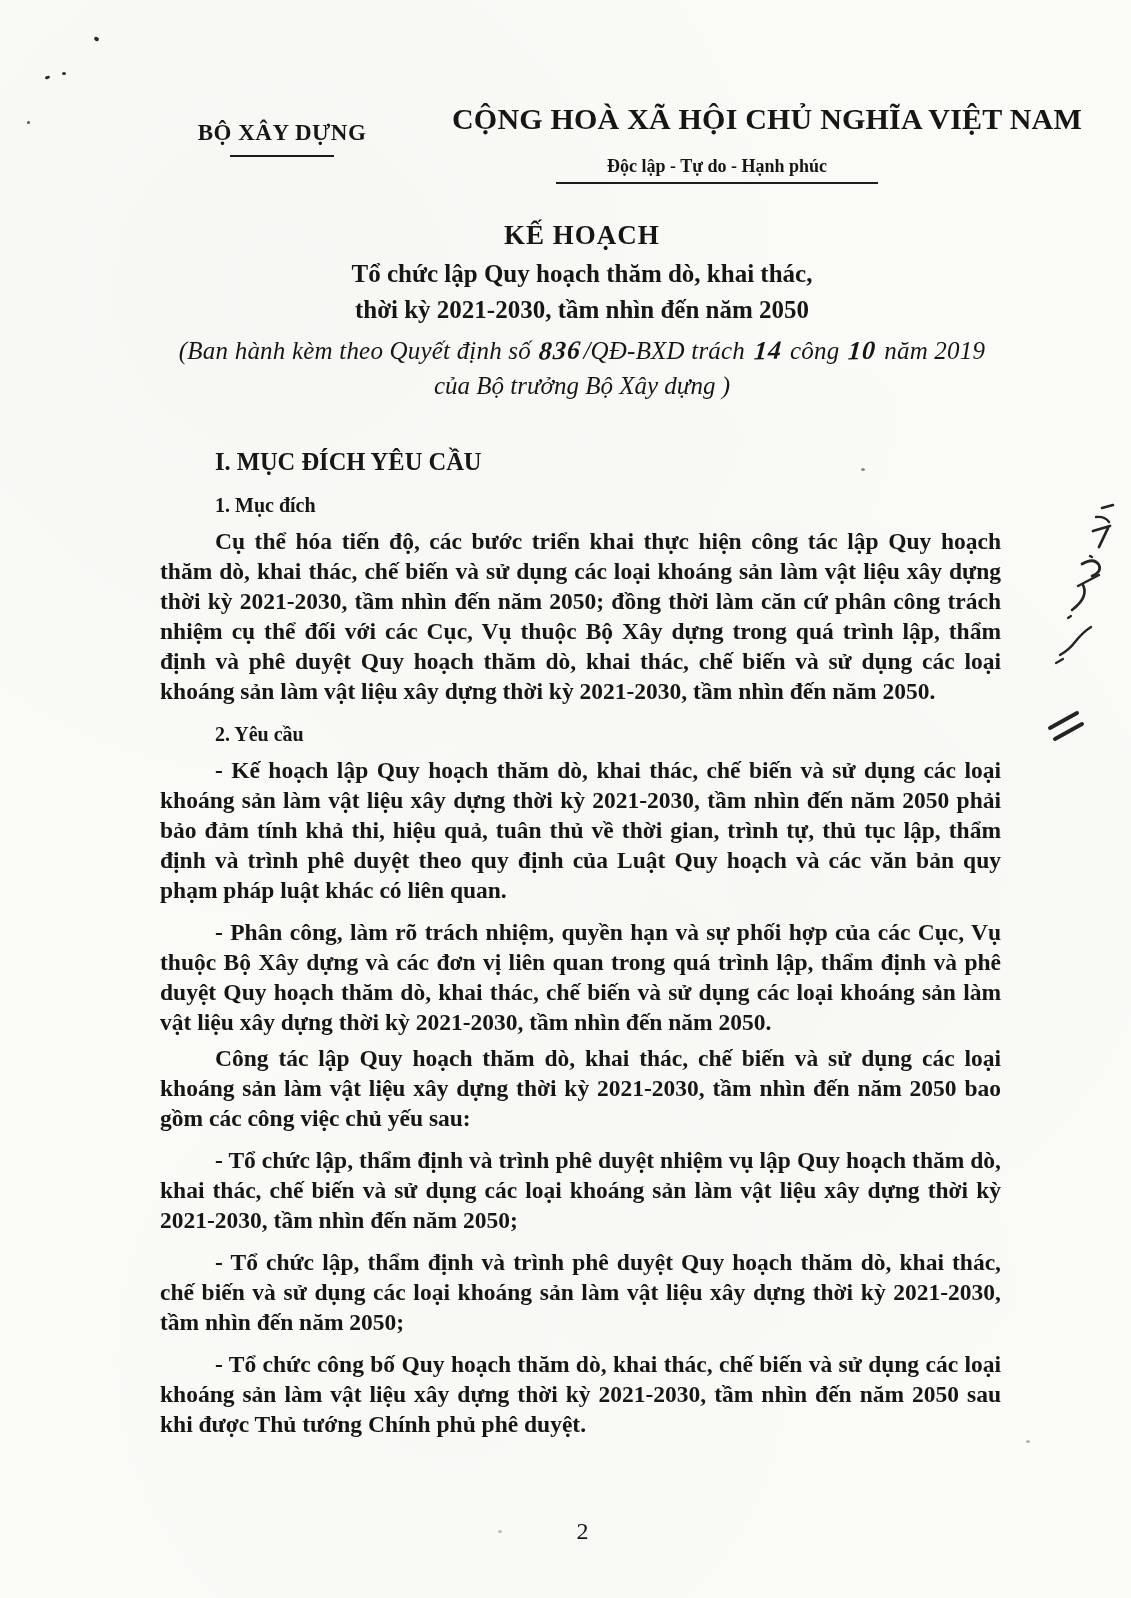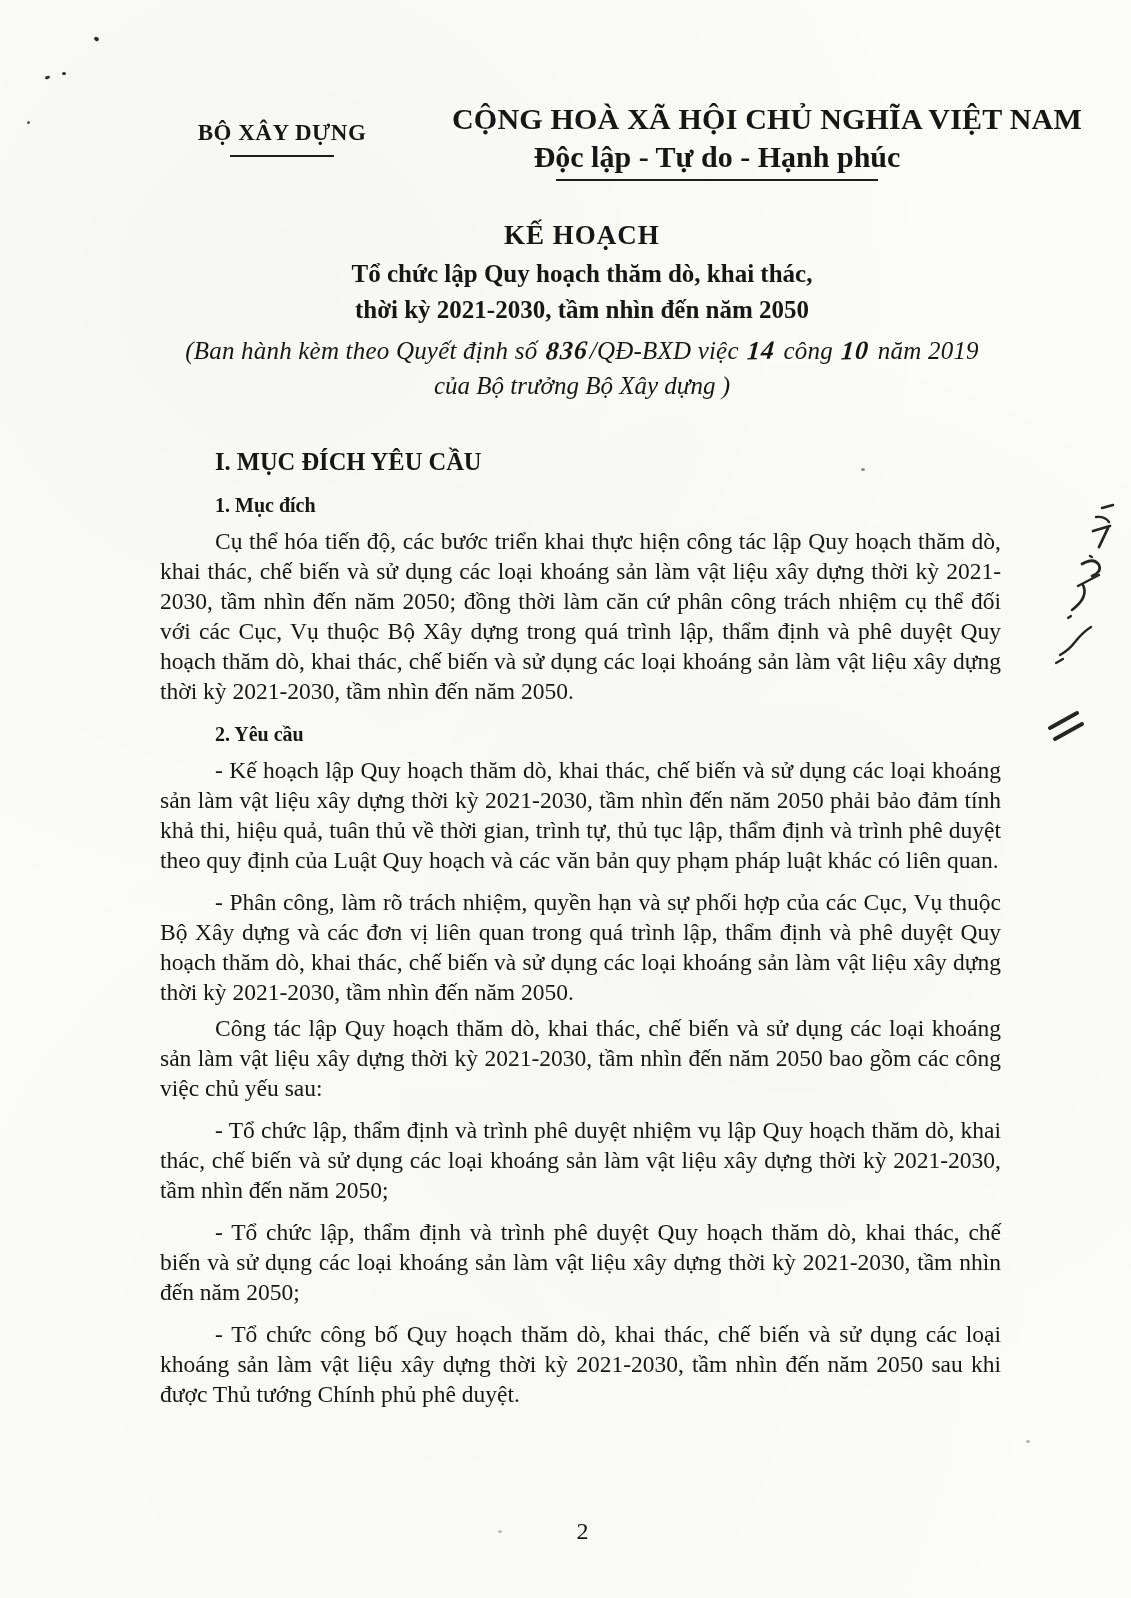--- a/index.html
+++ b/index.html
@@ -25,21 +25,21 @@
     margin-top: 16px;
   }
   .hdr-org { font-weight: bold; font-size: 23px; letter-spacing: 0.5px; white-space: nowrap; }
   .rule-org { width: 104px; height: 2px; background: #1c1c1c; margin: 9px auto 0; }
 
   .hdr-right {
     position: absolute; left: 452px; top: 102px; width: 530px;
     text-align: center;
   }
   .hdr-nat { font-weight: bold; font-size: 30px; white-space: nowrap; letter-spacing: 0.2px; }
-  .hdr-motto { font-weight: bold; font-size: 30px; margin-top: 4px; white-space: nowrap; }
+  .hdr-motto { font-weight: bold; font-size: 18px; margin-top: 20px; white-space: nowrap; }
   .rule-motto { width: 322px; height: 2px; background: #1c1c1c; margin: 5px auto 0; }
 
   
   .title-block {
     position: absolute; left: 143px; top: 220px; width: 878px;
     text-align: center;
   }
   .doc-type { font-weight: bold; font-size: 27px; letter-spacing: 1px; }
   .doc-sub { font-weight: bold; font-size: 25px; line-height: 36px; }
   .doc-sub.first { margin-top: 5px; }
@@ -67,20 +67,21 @@
     font-weight: bold; font-size: 24.5px; margin: 0 0 0 55px; padding: 0;
     text-align: left;
   }
   .h-sub {
     font-weight: bold; font-size: 20px; margin: 13px 0 0 55px; padding: 0;
     text-align: left;
   }
   .body-col p {
     margin: 6px 4px 0 0;
     text-indent: 55px;
+    font-weight: bold;
   }
   .body-col p.gap { margin-top: 12px; }
   .h-sec.second { margin-top: 12px; }
 
   
   .page-num {
     position: absolute; left: 160px; top: 1518px; width: 845px;
     text-align: center; font-size: 24px;
   }
 
@@ -120,21 +121,21 @@
   <div class="hdr-right">
     <div class="hdr-nat">CỘNG HOÀ XÃ HỘI CHỦ NGHĨA VIỆT NAM</div>
     <div class="hdr-motto">Độc lập - Tự do - Hạnh phúc</div>
     <div class="rule-motto"></div>
   </div>
 
   <div class="title-block">
     <div class="doc-type">KẾ HOẠCH</div>
     <div class="doc-sub first">Tổ chức lập Quy hoạch thăm dò, khai thác,</div>
     <div class="doc-sub">thời kỳ 2021-2030, tầm nhìn đến năm 2050</div>
-    <div class="doc-issuance"><span>(Ban hành kèm theo Quyết định số </span><span class="hand">836</span><span>/QĐ-BXD việc </span><span class="hand">14</span><span> công </span><span class="hand">10</span><span> năm 2019</span></div>
+    <div class="doc-issuance"><span>(Ban hành kèm theo Quyết định số </span><span class="hand">836</span><span>/QĐ-BXD trách </span><span class="hand">14</span><span> công </span><span class="hand">10</span><span> năm 2019</span></div>
     <div class="doc-issuance2">của Bộ trưởng Bộ Xây dựng )</div>
   </div>
 
   <div class="body-col">
     <div class="h-sec">I. MỤC ĐÍCH YÊU CẦU</div>
     <div class="h-sub">1. Mục đích</div>
     <p>Cụ thể hóa tiến độ, các bước triển khai thực hiện công tác lập Quy hoạch thăm dò, khai thác, chế biến và sử dụng các loại khoáng sản làm vật liệu xây dựng thời kỳ 2021-2030, tầm nhìn đến năm 2050; đồng thời làm căn cứ phân công trách nhiệm cụ thể đối với các Cục, Vụ thuộc Bộ Xây dựng trong quá trình lập, thẩm định và phê duyệt Quy hoạch thăm dò, khai thác, chế biến và sử dụng các loại khoáng sản làm vật liệu xây dựng thời kỳ 2021-2030, tầm nhìn đến năm 2050.</p>
     <div class="h-sub">2. Yêu cầu</div>
     <p>- Kế hoạch lập Quy hoạch thăm dò, khai thác, chế biến và sử dụng các loại khoáng sản làm vật liệu xây dựng thời kỳ 2021-2030, tầm nhìn đến năm 2050 phải bảo đảm tính khả thi, hiệu quả, tuân thủ về thời gian, trình tự, thủ tục lập, thẩm định và trình phê duyệt theo quy định của Luật Quy hoạch và các văn bản quy phạm pháp luật khác có liên quan.</p>
     <p class="gap">- Phân công, làm rõ trách nhiệm, quyền hạn và sự phối hợp của các Cục, Vụ thuộc Bộ Xây dựng và các đơn vị liên quan trong quá trình lập, thẩm định và phê duyệt Quy hoạch thăm dò, khai thác, chế biến và sử dụng các loại khoáng sản làm vật liệu xây dựng thời kỳ 2021-2030, tầm nhìn đến năm 2050.</p>

